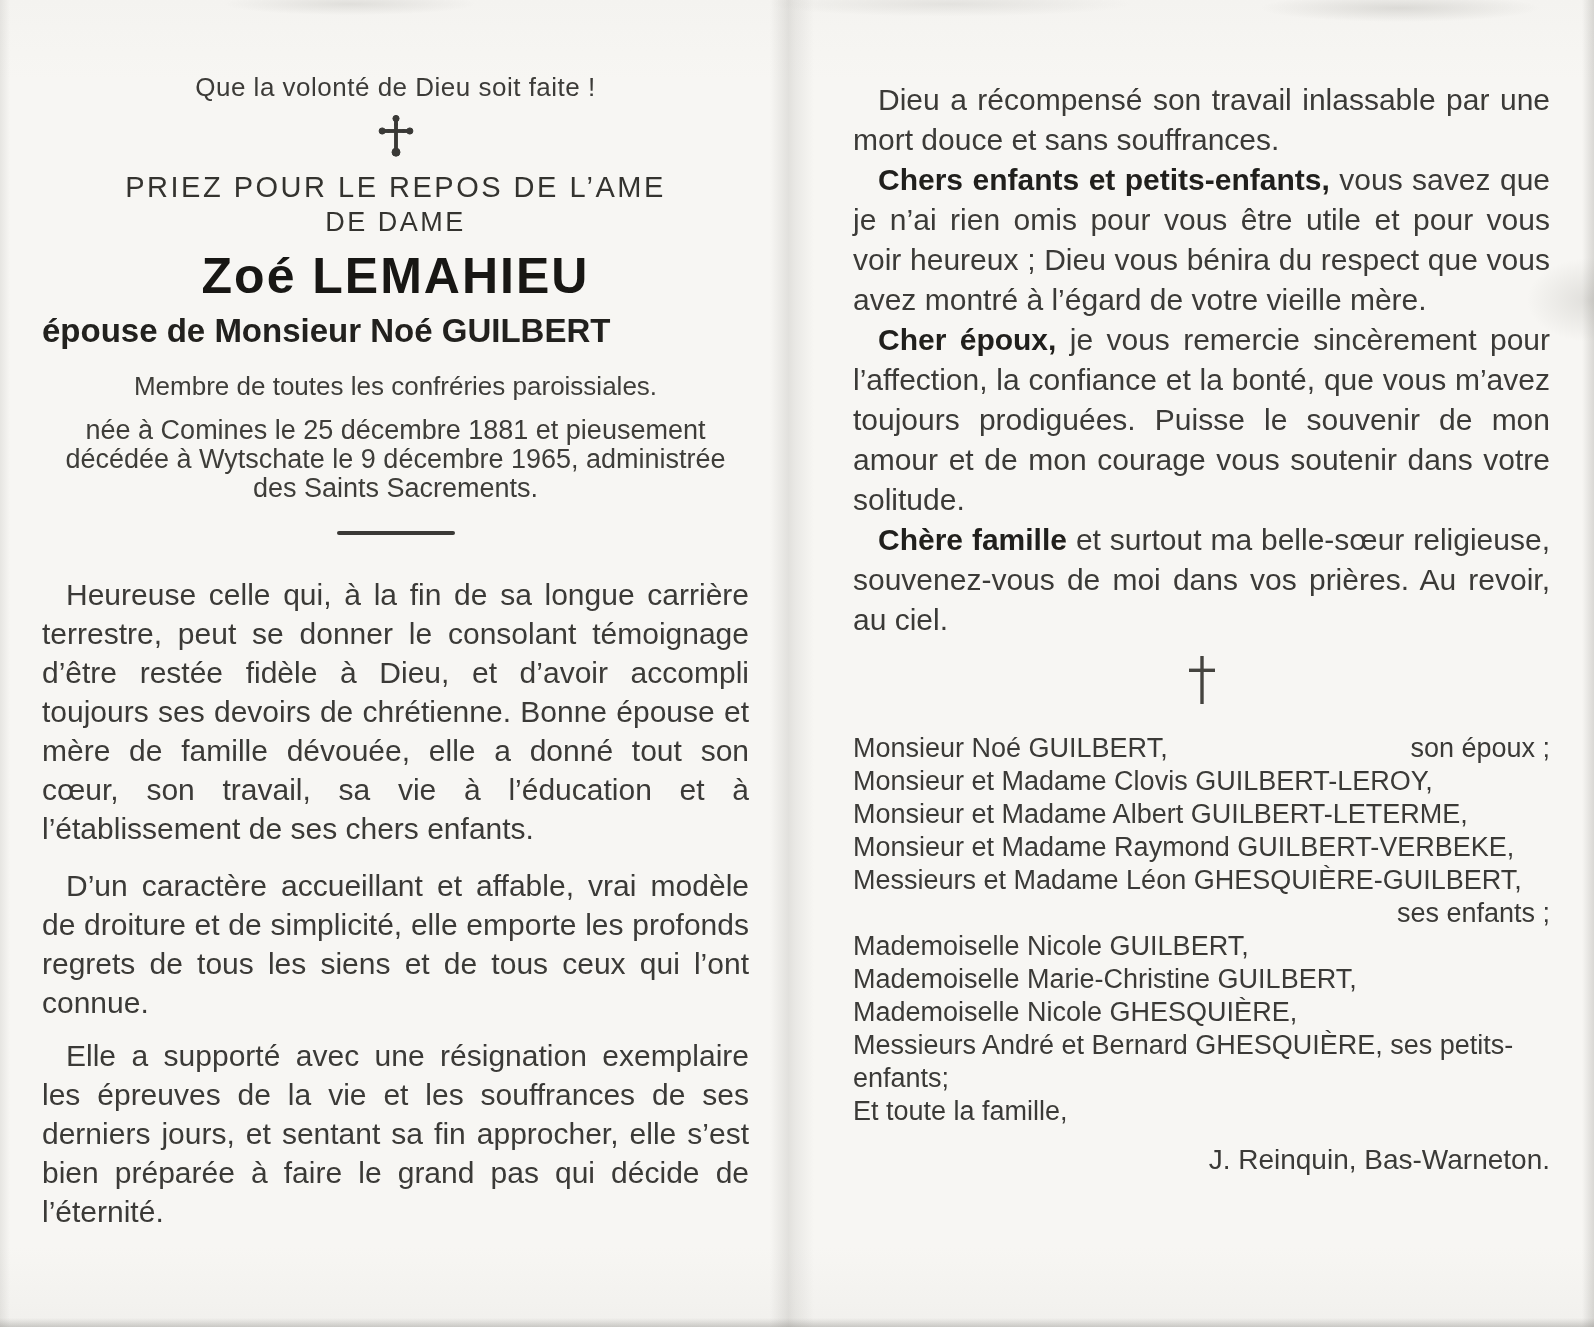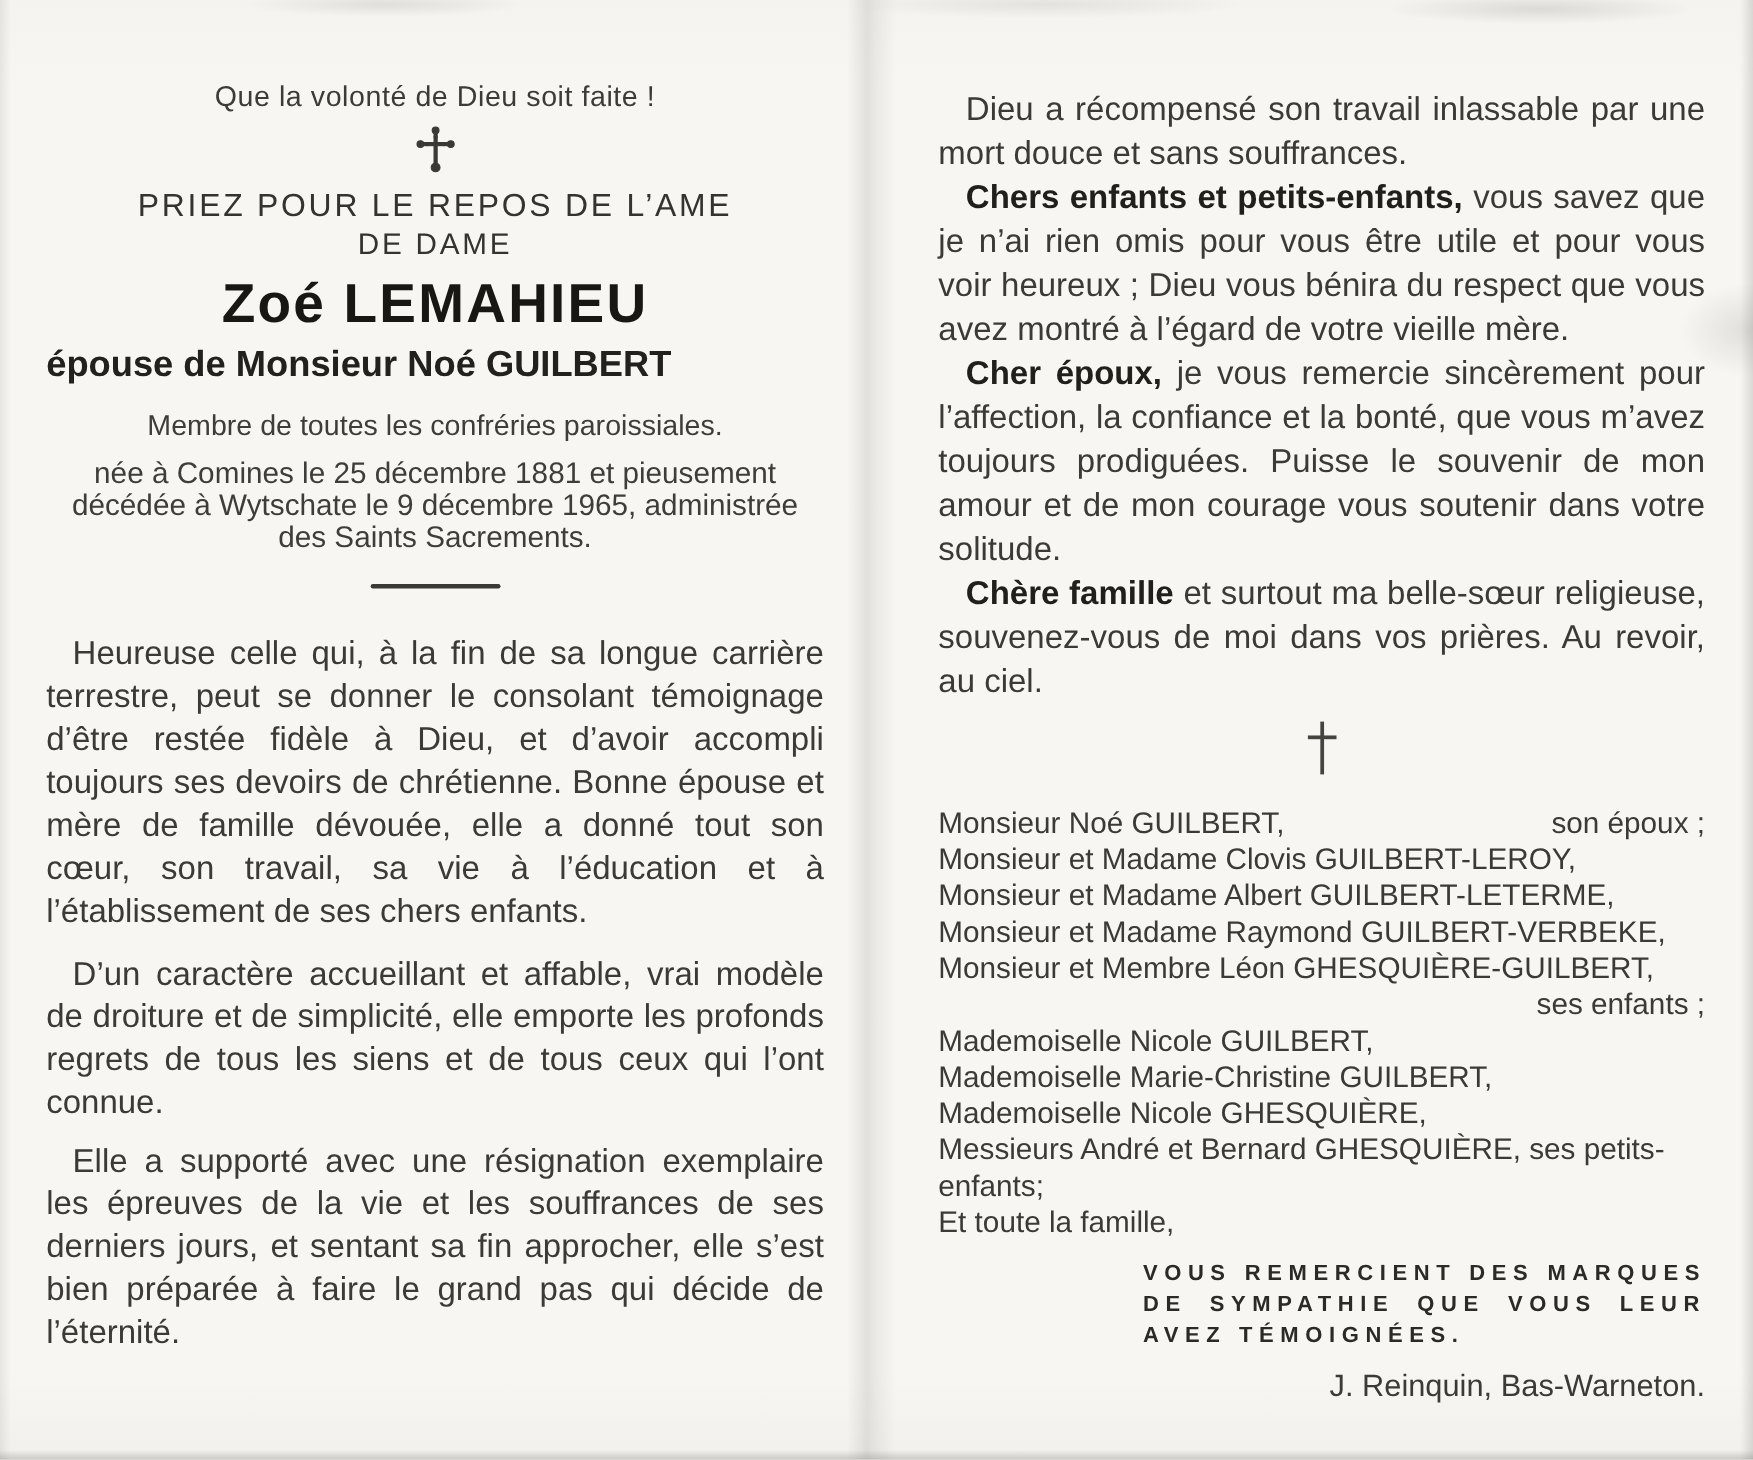--- a/index.html
+++ b/index.html
@@ -129,21 +129,21 @@
         </div>
       <div class="row">
           <span>Monsieur et Madame Albert GUILBERT-LETERME,</span>
           <span class="rel"></span>
         </div>
       <div class="row">
           <span>Monsieur et Madame Raymond GUILBERT-VERBEKE,</span>
           <span class="rel"></span>
         </div>
       <div class="row">
-          <span>Monsieur et Membre Léon GHESQUIÈRE-GUILBERT,</span>
+          <span>Messieurs et Madame Léon GHESQUIÈRE-GUILBERT,</span>
           <span class="rel"></span>
         </div>
       <div class="row">
           <span></span>
           <span class="rel">ses enfants ;</span>
         </div>
       <div class="row">
           <span>Mademoiselle Nicole GUILBERT,</span>
           <span class="rel"></span>
         </div>
@@ -158,25 +158,20 @@
       <div class="row">
           <span>Messieurs André et Bernard GHESQUIÈRE, ses petits-enfants;</span>
           <span class="rel"></span>
         </div>
       <div class="row">
           <span>Et toute la famille,</span>
           <span class="rel"></span>
         </div>
     </div>
 
-    <div class="thanks">
-      <div class="jline">VOUS REMERCIENT DES MARQUES</div>
-      <div class="jline">DE SYMPATHIE QUE VOUS LEUR</div>
-      <div>AVEZ TÉMOIGNÉES.</div>
-    </div>
 
     <div class="printer">J. Reinquin, Bas-Warneton.</div>
   </div>
 
   <div class="fold"></div>
   <div class="edge-left"></div>
   <div class="edge-right"></div>
   <div class="edge-bottom"></div>
 </div>
 

